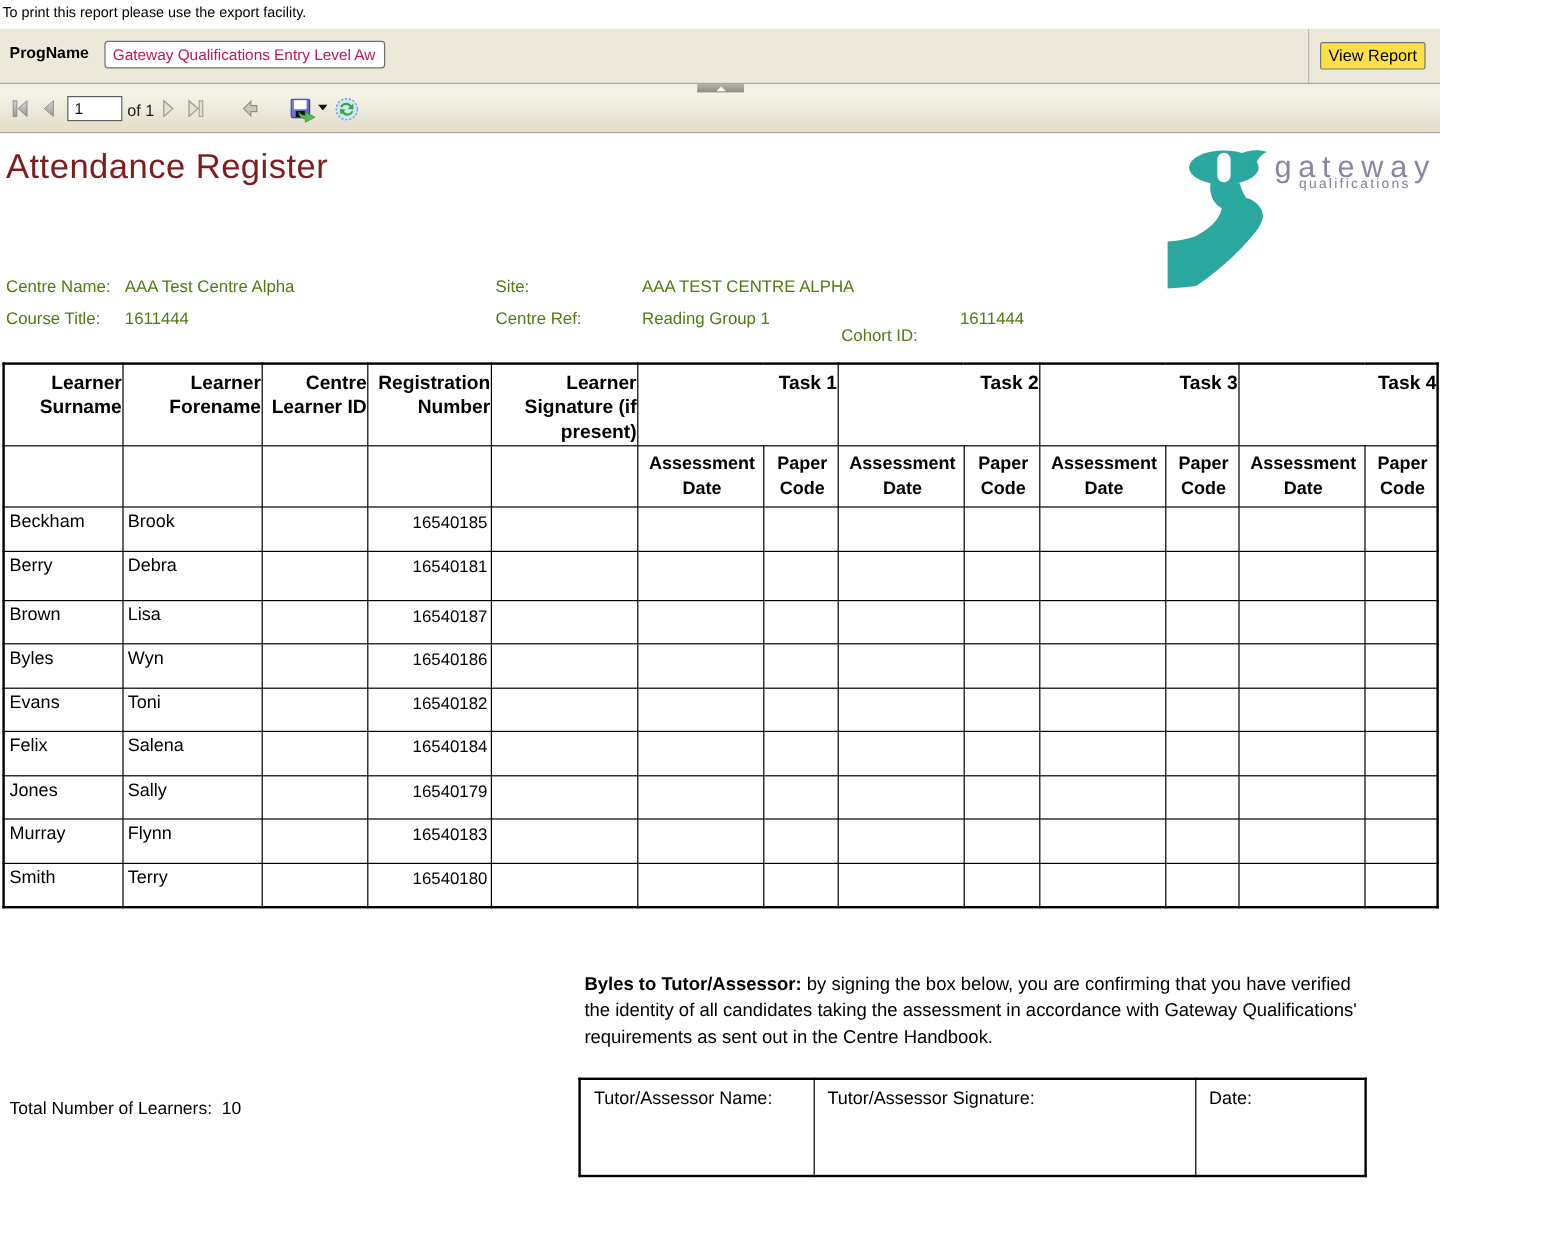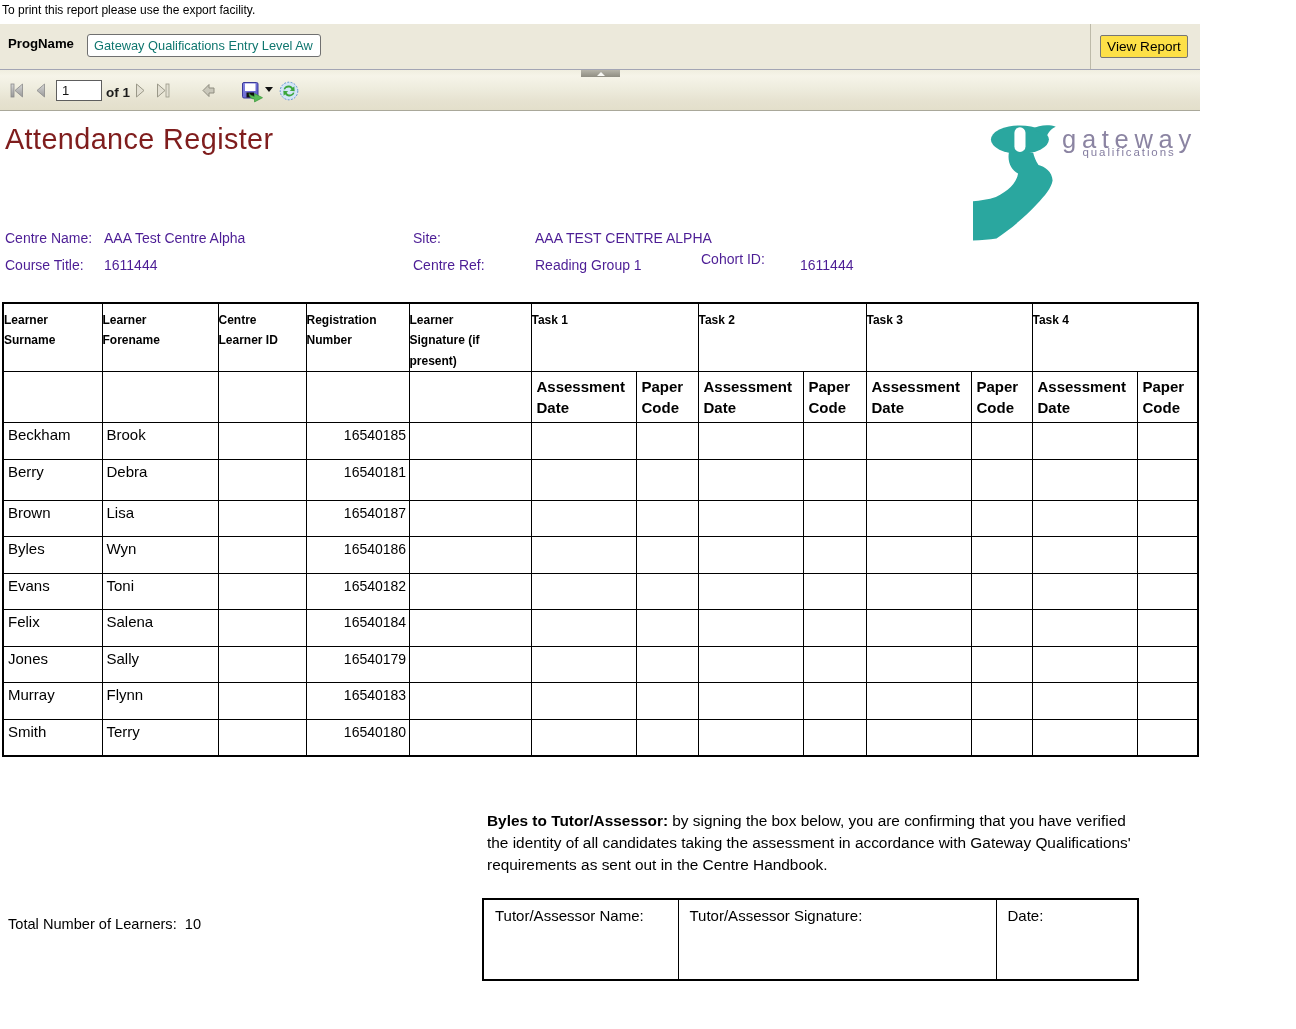--- a/index.html
+++ b/index.html
@@ -1,36 +1,36 @@
 <!DOCTYPE html>
 <html><head>
 <meta charset="utf-8">
 <style>
 html,body{margin:0;padding:0;}
 body{width:1296px;height:1029px;background:#fff;font-family:"Liberation Sans",sans-serif;position:relative;overflow:hidden;}
 .abs{position:absolute;}
 #topnote{left:2px;top:3px;font-size:12px;color:#000;}
 #parambar{left:0;top:24px;width:1200px;height:46px;background:#ece9db;border-bottom:1px solid #a3a5b4;box-sizing:border-box;}
 #prognm{left:8px;top:12px;font-size:13.2px;font-weight:bold;color:#000;}
-#paraminput{left:87px;top:10px;width:226px;height:21px;background:#fff;border:1px solid #707070;border-radius:3px;font-size:12.8px;line-height:21px;padding-left:6px;color:#0f766e;white-space:nowrap;overflow:hidden;}
+#paraminput{left:87px;top:10px;width:226px;height:21px;background:#fff;border:1px solid #707070;border-radius:3px;font-size:12.8px;line-height:21px;padding-left:6px;color:#be185d;white-space:nowrap;overflow:hidden;}
 #paramdiv{left:1090px;top:0;width:1px;height:45px;background:#bdbaa9;}
 #viewbtn{left:1100px;top:11px;width:88px;height:23px;background:#fde047;border:1px solid #767676;border-radius:2px;font-size:13.6px;text-align:center;line-height:21px;box-sizing:border-box;color:#000;}
 #collapsetab{left:581px;top:70px;width:39px;height:7px;background:linear-gradient(180deg,#b5b3a8,#8f8d82);}
 #collapsetab .tri{position:absolute;left:16px;top:1.5px;width:0;height:0;border-left:4px solid transparent;border-right:4px solid transparent;border-bottom:4px solid #f8f8f4;}
 #pagbar{left:0;top:70px;width:1200px;height:41px;background:linear-gradient(180deg,#f0eee0 0%,#f6f4e9 15%,#edebdc 50%,#e6e2d0 78%,#e3dfcb 100%);border-bottom:1px solid #aaa89a;box-sizing:border-box;}
 #pageinput{left:56px;top:10px;width:39px;height:19px;background:#fff;border:1px solid #5e5e5e;font-size:13px;line-height:19px;padding-left:5px;color:#151515;}
-#of1{left:106px;top:15px;font-size:13.5px;color:#1b1b1b;font-weight:bold;}
+#of1{left:106px;top:15px;font-size:13.5px;color:#1b1b1b;}
 #rpt{left:0;top:112px;width:1296px;height:917px;background:#fff;}
 #title{left:5px;top:8.5px;font-size:28.8px;letter-spacing:0.4px;color:#7f1d1d;line-height:36.5px;}
-.inf{font-size:14px;color:#4c1d95;white-space:nowrap;}
+.inf{font-size:14px;color:#4d7c0f;white-space:nowrap;}
 #maintable{position:absolute;left:2px;top:190px;border-collapse:collapse;table-layout:fixed;width:1195px;}
 #maintable td{border:1px solid #000;padding:0;vertical-align:top;font-size:15px;color:#000;overflow:hidden;}
 #maintable{border:2px solid #000;}
-#maintable .hc{font-weight:bold;text-align:left;vertical-align:top;line-height:20.4px;padding-top:6px;font-size:12px;}
-.r2b td{border-bottom:2px solid #000;} #maintable .h2{font-weight:bold;text-align:left;line-height:20.4px;padding:5px 2px 0 5px;font-size:15px;}
+#maintable .hc{font-weight:bold;text-align:right;vertical-align:top;line-height:20.4px;padding-top:6px;font-size:16px;}
+.r2b td{border-bottom:2px solid #000;} #maintable .h2{font-weight:bold;text-align:center;line-height:20.4px;padding:5px 2px 0 5px;font-size:15px;}
 #maintable .nm{padding:3px 0 0 4px;}
 #maintable .rg{text-align:center;padding-top:4px;font-size:14px;padding-left:35px;}
 #sigtable{position:absolute;left:482px;top:786px;border-collapse:collapse;table-layout:fixed;width:655px;border:2px solid #000;}
 #sigtable td{border:1px solid #000;font-size:15px;color:#000;vertical-align:top;padding:7px 0 0 11px;height:81px;box-sizing:border-box;}
 #note{left:487px;top:698px;width:700px;font-size:15.4px;line-height:21.9px;color:#000;}
 #total{left:8px;top:804px;font-size:14.6px;color:#000;}
 </style>
 </head>
 <body>
 <div class="abs" id="topnote">To print this report please use the export facility.</div>
@@ -108,21 +108,21 @@
   </svg>
 
   <div class="abs inf" style="left:5px;top:118px">Centre Name:</div>
   <div class="abs inf" style="left:104px;top:118px">AAA Test Centre Alpha</div>
   <div class="abs inf" style="left:413px;top:118px">Site:</div>
   <div class="abs inf" style="left:535px;top:118px">AAA TEST CENTRE ALPHA</div>
   <div class="abs inf" style="left:5px;top:145px">Course Title:</div>
   <div class="abs inf" style="left:104px;top:145px">1611444</div>
   <div class="abs inf" style="left:413px;top:145px">Centre Ref:</div>
   <div class="abs inf" style="left:535px;top:145px">Reading Group 1</div>
-  <div class="abs inf" style="left:701px;top:139px">Cohort ID:</div>
+  <div class="abs inf" style="left:701px;top:159px">Cohort ID:</div>
   <div class="abs inf" style="left:800px;top:145px">1611444</div>
 
   <table id="maintable">
     <colgroup>
       <col style="width:99px">
         <col style="width:116px">
         <col style="width:88px">
         <col style="width:103px">
         <col style="width:122px">
       <col style="width:105px">

